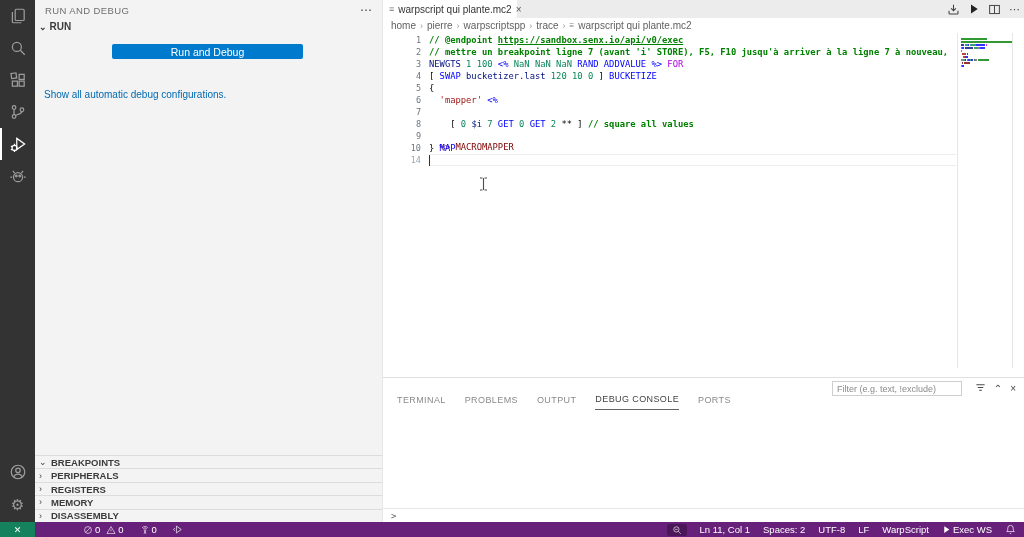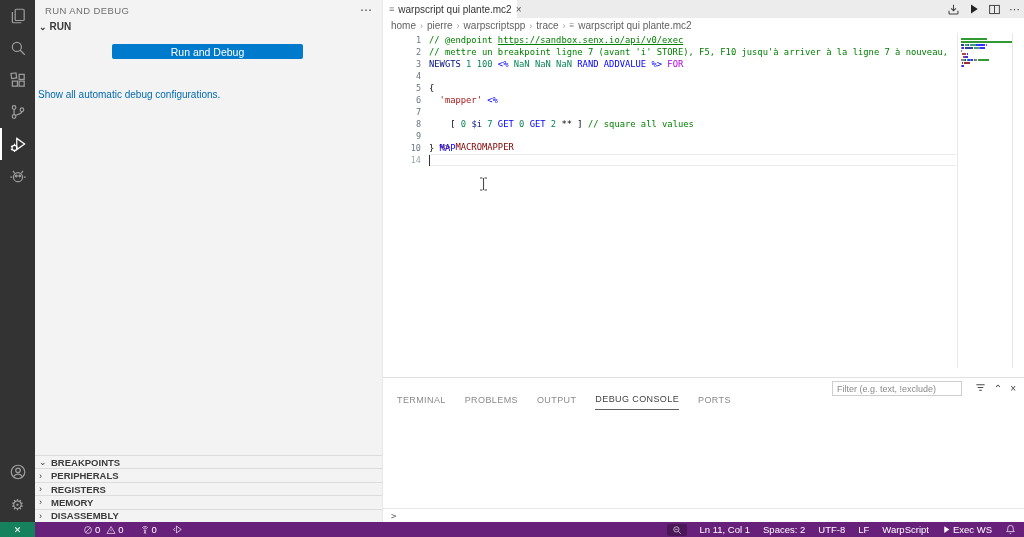--- a/index.html
+++ b/index.html
@@ -20,21 +20,21 @@
   #sidebar{left:35px;top:0;width:348px;height:522px;background:#f3f3f3;border-right:1px solid #e7e7e7;}
   #sidebar-header{position:absolute;top:0;left:0;right:0;height:20px;display:flex;align-items:center;padding:0 10px;}
   #sidebar-title{font-size:9.5px;letter-spacing:.4px;color:#6f6f6f;flex:1;}
   #sidebar-more{color:#424242;font-size:12px;line-height:8px;cursor:pointer;}
   #run-section-header{position:absolute;top:21px;left:4px;font-size:10px;font-weight:bold;color:#3b3b3b;display:flex;align-items:center;gap:3px;}
   #run-chevron{font-size:9px;color:#3b3b3b;}
   #debug-button{position:absolute;top:44px;left:77px;width:191px;height:15px;background:var(--accent);
     color:#fff;font-size:10.5px;display:flex;align-items:center;justify-content:center;border-radius:2px;cursor:pointer;}
   #customize-text{position:absolute;top:68px;left:9px;width:335px;font-size:10px;color:#616161;white-space:nowrap;}
   .link{color:#006ab1;cursor:pointer;}
-  #show-configs{position:absolute;top:89px;left:3px;font-size:10px;}
+  #show-configs{position:absolute;top:89px;left:9px;font-size:10px;}
   #sidebar-sections{position:absolute;bottom:0;left:0;right:0;}
   .side-section{height:13.4px;border-top:1px solid #dcdcdc;display:flex;align-items:center;gap:4px;
     padding-left:4px;font-size:9.5px;font-weight:bold;color:#3b3b3b;background:#f3f3f3;cursor:pointer;}
   .side-section .chev{font-size:9px;font-weight:normal;color:#3b3b3b;width:8px;display:inline-block;}
 
   
   #editor-area{left:383px;top:0;width:641px;height:377px;background:#fff;}
   #tab-bar{position:absolute;top:0;left:0;right:0;height:18px;background:#ececec;display:flex;}
   #tab-active{width:134px;height:18px;background:#fff;display:flex;align-items:center;padding:0 6px;gap:4px;cursor:pointer;}
   #tab-file-icon{color:#7a7a7a;font-size:9px;}
@@ -49,21 +49,21 @@
   #bc-file-icon{color:#7a7a7a;font-size:8px;}
 
   #code-region{position:absolute;top:33px;left:0;right:0;height:335px;overflow:hidden;}
   #gutter{position:absolute;top:1px;left:0;width:42px;height:100%;}
   .ln-num{position:absolute;right:4px;width:30px;text-align:right;font-family:"DejaVu Sans Mono",monospace;
     font-size:8.5px;line-height:12px;color:#6e7681;}
   .ln-num.active{color:#9aa7b3;}
   #code-lines{position:absolute;top:1px;left:46px;right:0;height:100%;}
   .code-line{position:absolute;left:0;right:0;height:12px;font-family:"DejaVu Sans Mono",monospace;
     font-size:8.8px;line-height:12px;white-space:pre;overflow:hidden;}
-  .tk-c,.tk-cu{color:var(--c-comment);} .tk-cu{text-decoration:underline;}
+  .tk-c,.tk-cu{color:var(--c-comment);font-weight:bold;} .tk-cu{text-decoration:underline;}
   .tk-k{color:var(--c-keyword);} .tk-f{color:var(--c-control);}
   .tk-v{color:var(--c-variable);} .tk-n{color:var(--c-number);}
   .tk-s{color:var(--c-string);} .tk-m{color:var(--c-macro);} .tk-d{color:var(--c-default);}
   #current-line{position:absolute;left:46px;right:68px;top:121px;height:12px;border-top:1px solid #ececec;border-bottom:1px solid #ececec;}
   #cursor{position:absolute;left:46px;top:122px;width:1px;height:11px;background:#333;}
 
   #minimap{position:absolute;top:0;left:574px;width:56px;height:335px;background:#fff;
     border-left:1px solid #e7e7e7;border-right:1px solid #e7e7e7;overflow:hidden;}
   .mm-seg{position:absolute;height:2px;opacity:.8;}
   .tk-bg-c{background:var(--c-comment);} .tk-bg-k{background:var(--c-keyword);}
@@ -249,20 +249,21 @@
         <div class="ln-num" style="top: 72px;">7</div>
         <div class="ln-num" style="top: 84px;">8</div>
         <div class="ln-num" style="top: 96px;">9</div>
         <div class="ln-num" style="top: 108px;">10</div>
         <div class="ln-num active" style="top: 120px;">14</div>
       </div>
     <div id="code-lines">
         <div class="code-line" style="top: 0px;"><span class="tk-c">// @endpoint </span><span class="tk-cu">https://sandbox.senx.io/api/v0/exec</span></div>
         <div class="code-line" style="top: 12px;"><span class="tk-c">// mettre un breakpoint ligne 7 (avant 'i' STORE), F5, F10 jusqu'à arriver à la ligne 7 à nouveau,</span></div>
         <div class="code-line" style="top: 24px;"><span class="tk-v">NEWGTS</span><span class="tk-d"> </span><span class="tk-n">1 100</span><span class="tk-d"> </span><span class="tk-k">&lt;%</span><span class="tk-d"> </span><span class="tk-n">NaN NaN NaN</span><span class="tk-d"> </span><span class="tk-k">RAND ADDVALUE</span><span class="tk-d"> </span><span class="tk-k">%&gt;</span><span class="tk-d"> </span><span class="tk-f">FOR</span></div>
+        <div class="code-line" style="top: 36px;"><span class="tk-d">[ </span><span class="tk-k">SWAP</span><span class="tk-d"> </span><span class="tk-v">bucketizer.last</span><span class="tk-d"> </span><span class="tk-n">120 10 0</span><span class="tk-d"> ] </span><span class="tk-k">BUCKETIZE</span></div>
         <div class="code-line" style="top: 48px;"><span class="tk-d">{</span></div>
         <div class="code-line" style="top: 60px;"><span class="tk-d">  </span><span class="tk-s">'mapper'</span><span class="tk-d"> </span><span class="tk-k">&lt;%</span></div>
         <div class="code-line" style="top: 84px;"><span class="tk-d">    [ </span><span class="tk-n">0</span><span class="tk-d"> </span><span class="tk-v">$i</span><span class="tk-d"> </span><span class="tk-n">7</span><span class="tk-d"> </span><span class="tk-k">GET</span><span class="tk-d"> </span><span class="tk-n">0</span><span class="tk-d"> </span><span class="tk-k">GET</span><span class="tk-d"> </span><span class="tk-n">2</span><span class="tk-d"> ** ] </span><span class="tk-c">// square all values</span></div>
         <div class="code-line" style="top: 96px; margin-top: 11px;"><span class="tk-d">  </span><span class="tk-m">%&gt;</span><span class="tk-d"> </span><span class="tk-m">MACROMAPPER</span></div>
         <div class="code-line" style="top: 108px;"><span class="tk-d">} </span><span class="tk-k">MAP</span></div>
         <div class="code-line" style="top: 120px;"></div>
       </div>
     <div id="cursor"></div>
     <div id="minimap">
         <div id="minimap-marks">

